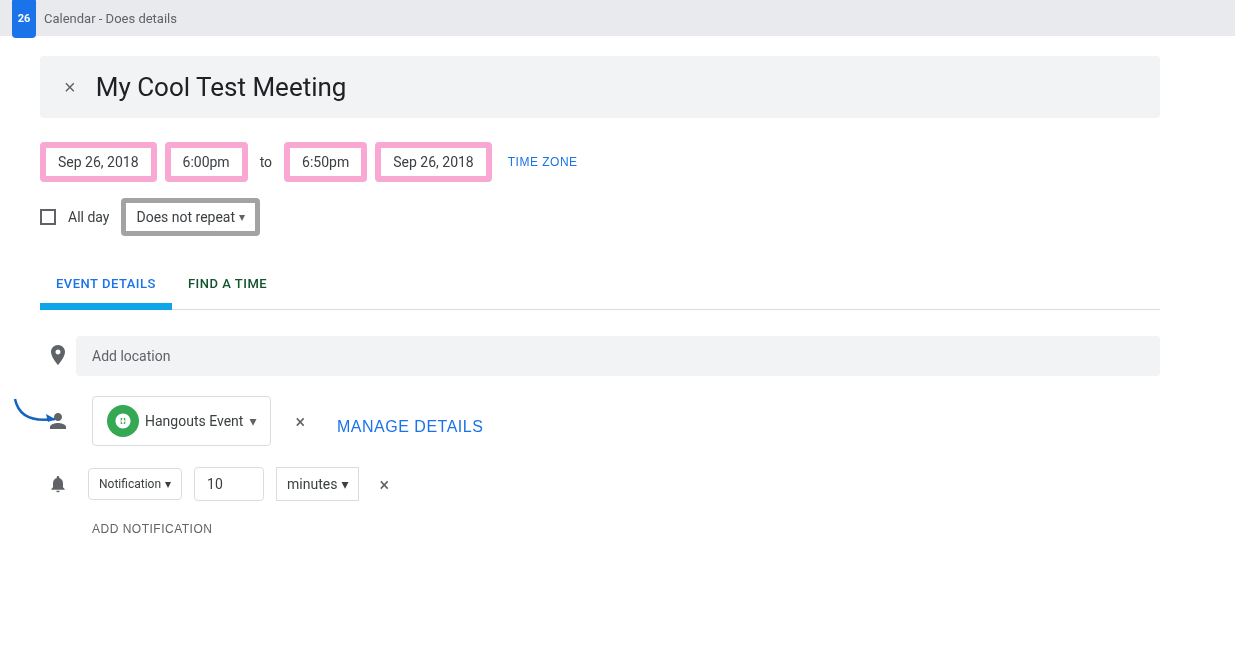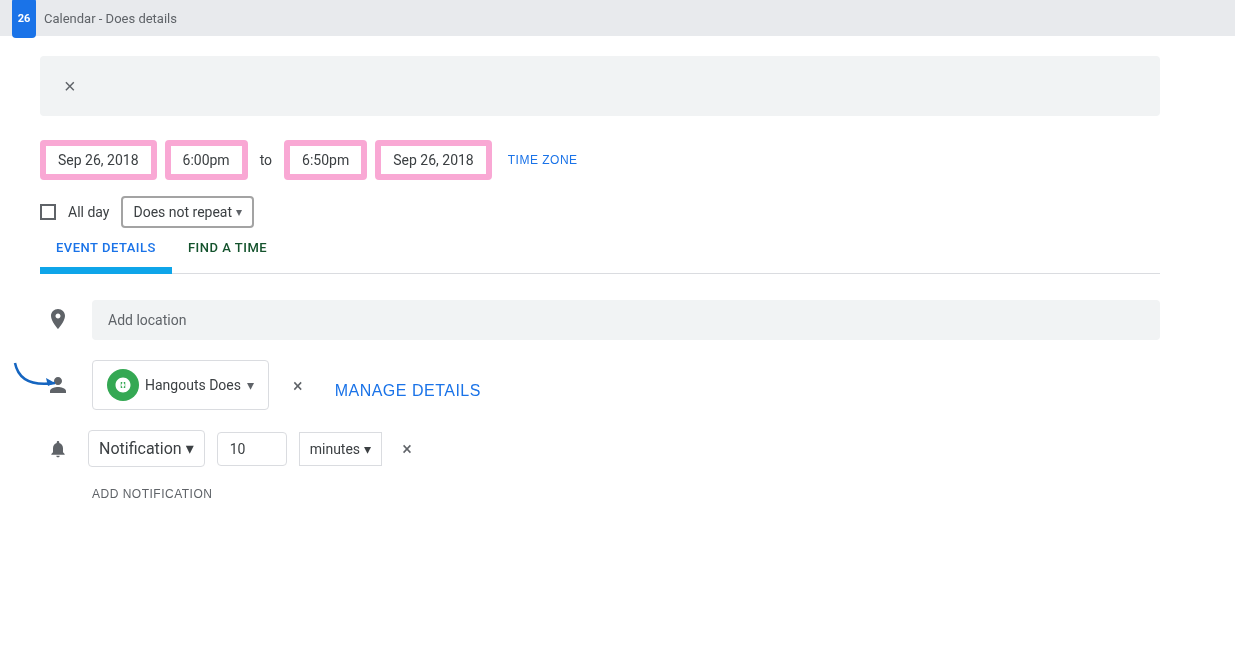--- a/index.html
+++ b/index.html
@@ -101,38 +101,39 @@
       cursor: pointer;
       padding: 6px 8px;
       text-transform: uppercase;
     }
 
     
     .allday-row {
       display: flex;
       align-items: center;
       gap: 12px;
+      margin-bottom: 28px;
     }
     .checkbox {
       width: 16px;
       height: 16px;
       border: 2px solid #5f6368;
       cursor: pointer;
       display: inline-block;
       flex-shrink: 0;
     }
     .allday-label {
       font-size: 14px;
       color: #3c4043;
     }
     .repeat-select {
       display: flex;
       align-items: center;
       gap: 4px;
-      border: 2px solid #a3a3a3;
+      border: 5px solid #a3a3a3;
       border-radius: 4px;
       padding: 6px 10px;
       cursor: pointer;
       background: #fff;
       font-size: 14px;
       color: #3c4043;
     }
     .chevron-icon {
       font-size: 12px;
       color: #5f6368;
@@ -164,21 +165,20 @@
 
     
     .content-area {
       padding: 16px 0;
     }
 
     
     .field-row {
       display: flex;
       align-items: center;
-      gap: 16px;
       padding: 10px 0;
       min-height: 52px;
     }
     .field-icon {
       width: 36px;
       height: 36px;
       display: flex;
       align-items: center;
       justify-content: center;
       flex-shrink: 0;
@@ -242,21 +242,21 @@
     .notif-row {
       display: flex;
       align-items: center;
       gap: 12px;
       padding: 10px 0;
     }
     .notif-select {
       border: 1px solid #dadce0;
       border-radius: 4px;
       padding: 8px 10px;
-      font-size: 16px;
+      font-size: 12px;
       color: #3c4043;
       background: #fff;
       cursor: pointer;
       display: flex;
       align-items: center;
       gap: 4px;
     }
     .notif-number {
       border: 1px solid #dadce0;
       border-radius: 4px;
@@ -321,20 +321,21 @@
     <div class="tab-icon">
       <span>26</span>
     </div>
     <span class="tab-title">Calendar - Does details</span>
   </div>
 
   <div class="main">
 
     <div class="header-row">
       <button class="close-btn">×</button>
+      <h1 class="event-title">My Cool Test Meeting</h1>
     </div>
 
     <div class="datetime-row">
       <div class="date-chip">Sep 26, 2018</div>
       <div class="time-chip">6:00pm</div>
       <span class="to-label">to</span>
       <div class="time-chip">6:50pm</div>
       <div class="date-chip">Sep 26, 2018</div>
       <button class="timezone-btn">TIME ZONE</button>
     </div>
@@ -376,21 +377,21 @@
           <polygon points="45,25 36,20 38,28" fill="#1565c0"></polygon>
         </svg>
 
         <div class="meet-btn">
           <div class="meet-icon">
             <svg width="18" height="18" viewBox="0 0 24 24" fill="white">
               <path d="M14.5 12c0 1.38-1.12 2.5-2.5 2.5S9.5 13.38 9.5 12 10.62 9.5 12 9.5s2.5 1.12 2.5 2.5z"></path>
               <path d="M12 2C6.48 2 2 6.48 2 12s4.48 10 10 10 10-4.48 10-10S17.52 2 12 2zm-1 14H9V8h2v8zm4 0h-2V8h2v8z"></path>
             </svg>
           </div>
-          <span>Hangouts Does</span>
+          <span>Hangouts Event</span>
           <span style="font-size:14px;color:#5f6368;">▾</span>
         </div>
 
         <span class="close-meet">×</span>
         <button class="manage-details-btn">MANAGE DETAILS</button>
       </div>
 
       <div class="notif-row">
         <div class="field-icon">
           <svg width="20" height="20" viewBox="0 0 24 24" fill="#5f6368">

